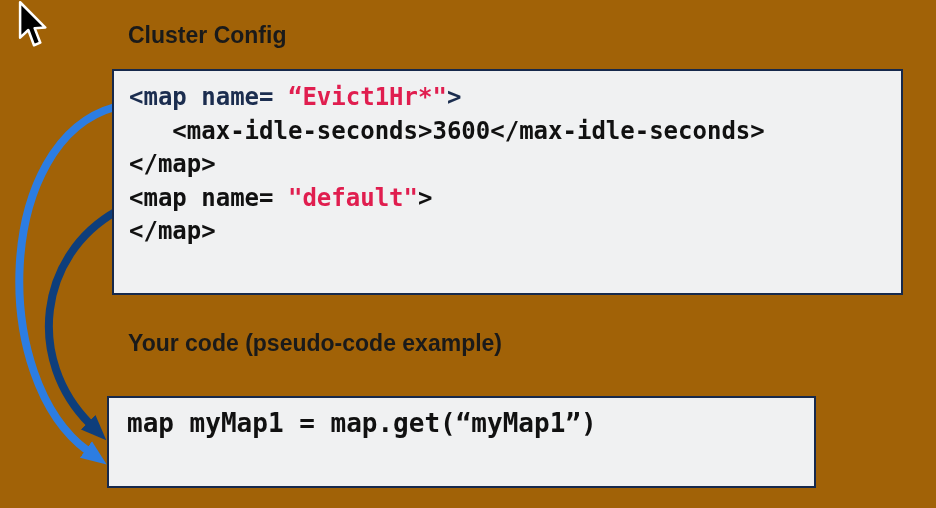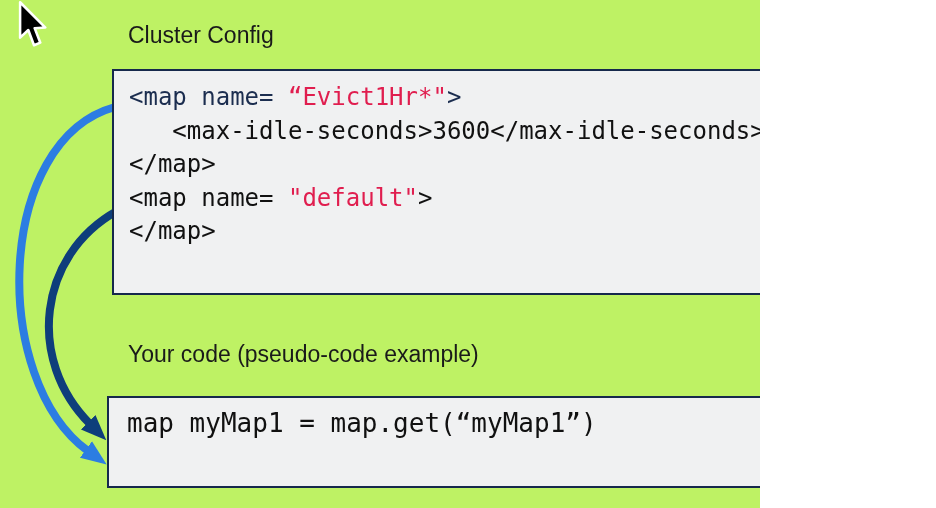--- a/index.html
+++ b/index.html
@@ -1,30 +1,31 @@
 <!DOCTYPE html>
 <html><head>
 <meta charset="utf-8">
 <style>
   html,body{margin:0;padding:0;background:#ffffff;}
   .stage{
     position:relative;
-    width:760px;height:508px;
-    background:#bef264;
+    width:936px;height:508px;
+    background:#a16207;
     overflow:hidden;
     font-family:"Liberation Sans",sans-serif;
+    font-weight:bold;
   }
   .title{
     position:absolute;
     font-size:23px;
     color:#1a1a1a;
     letter-spacing:0;
   }
   #title-cluster{left:128px;top:22px;}
-  #title-yourcode{left:128px;top:341px;text-align:center;}
+  #title-yourcode{left:128px;top:330px;text-align:center;}
   .code-box{
     position:absolute;
     background:#f0f1f2;
     border:2.5px solid #16294c;
     box-sizing:border-box;
     font-family:"DejaVu Sans Mono","Liberation Mono",monospace;
     color:#111111;
   }
   #cluster-box{
     left:112px;top:69px;width:791px;height:226px;

